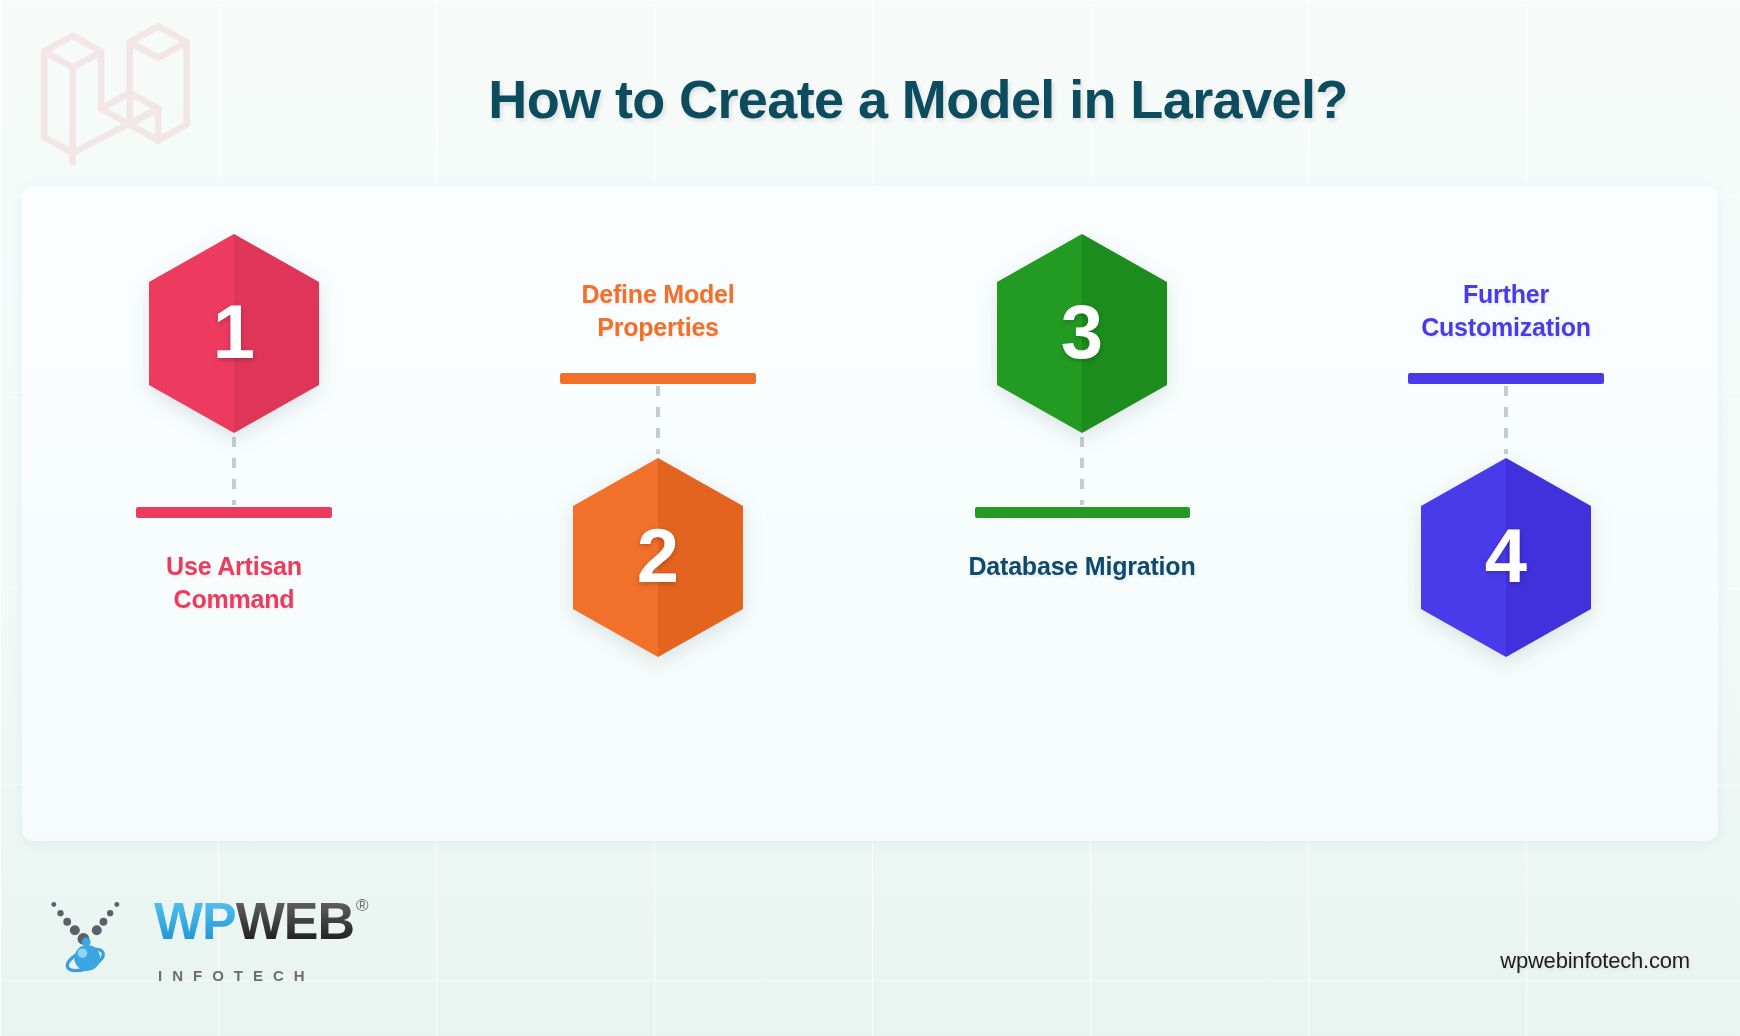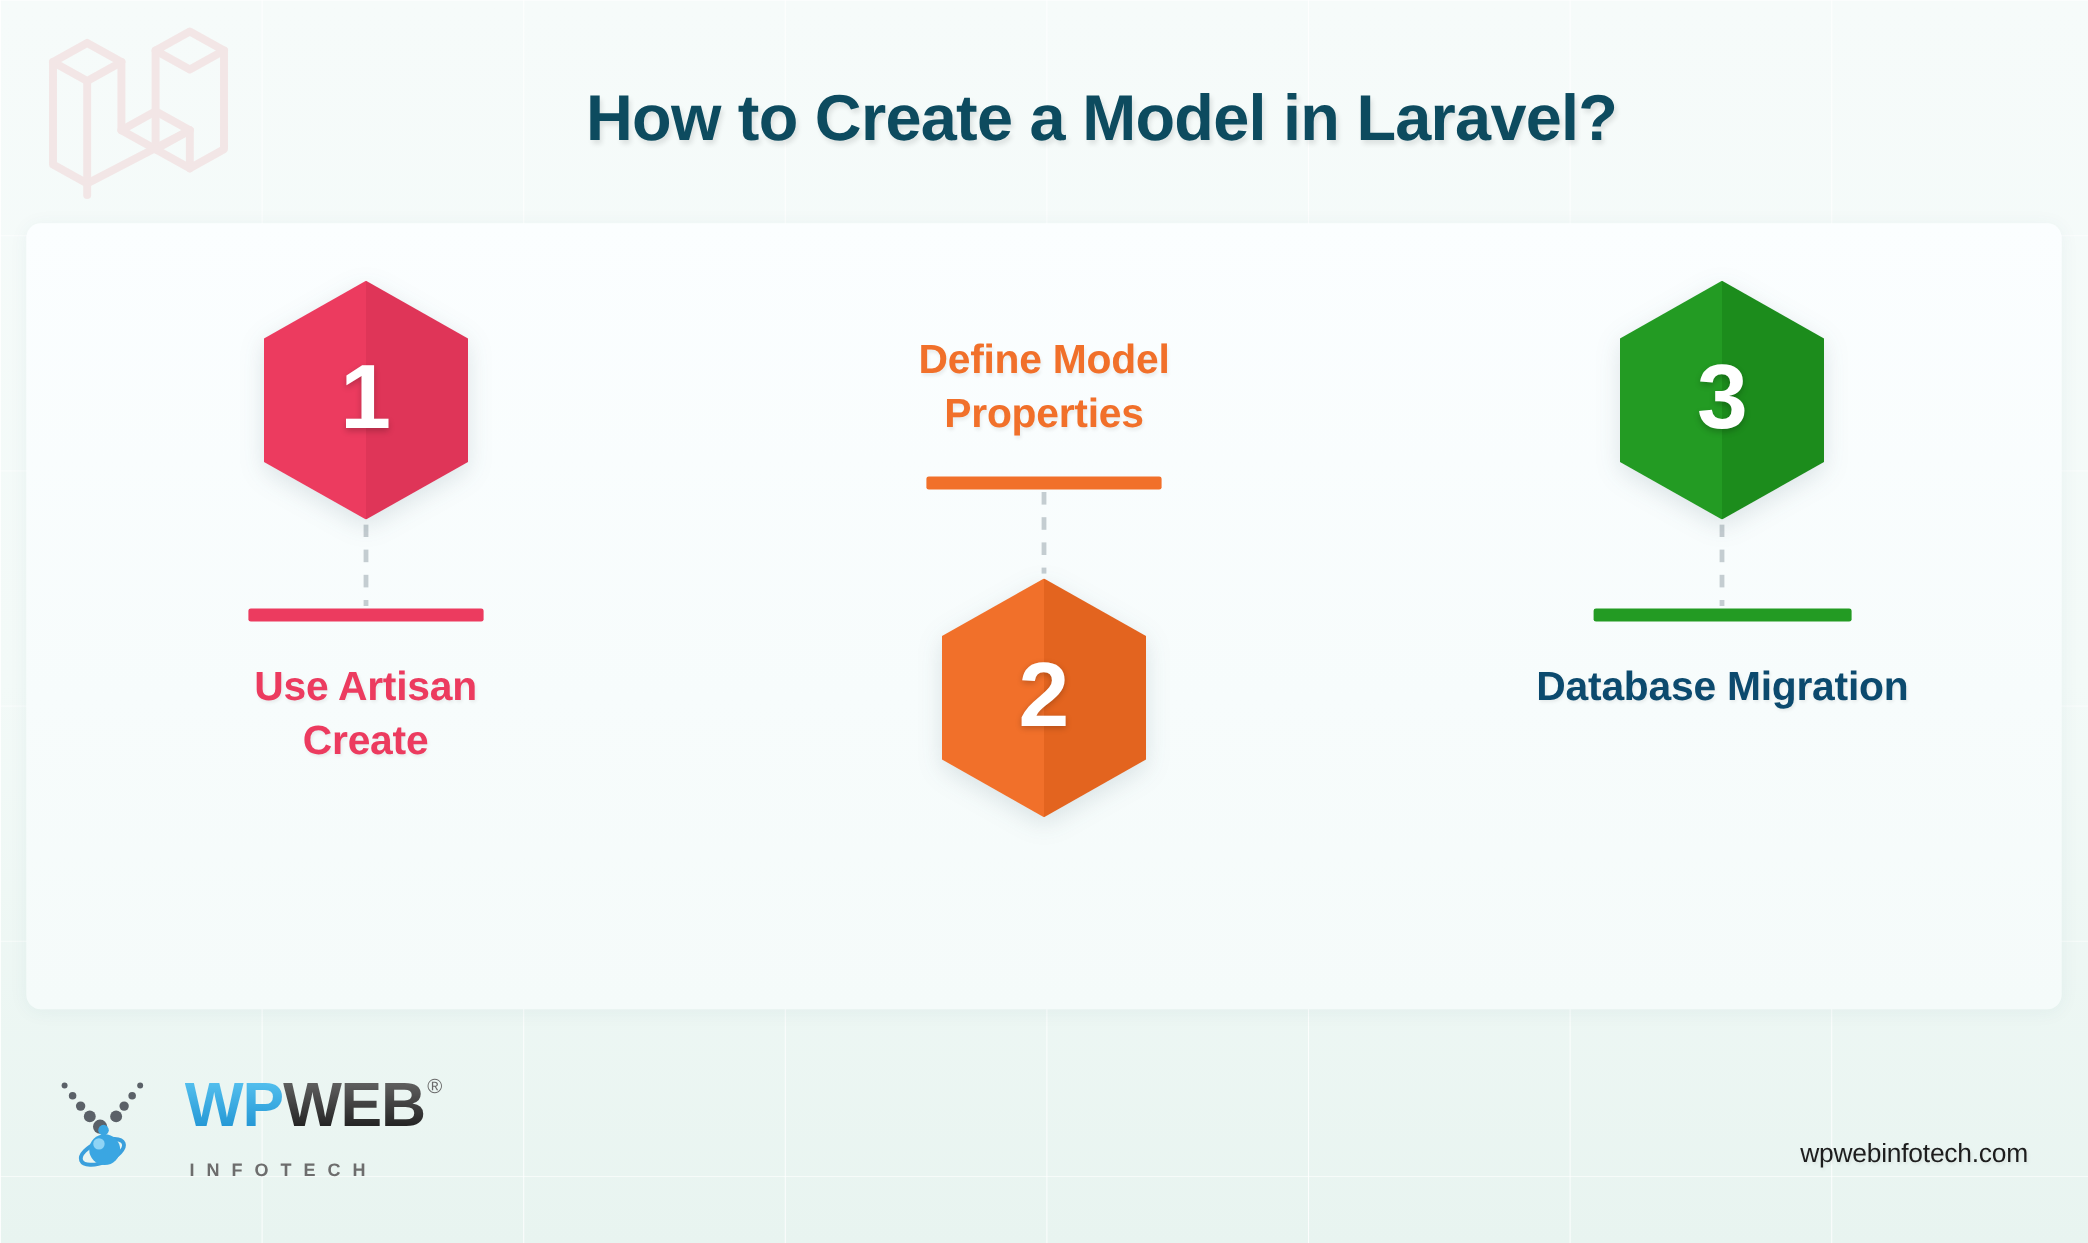--- a/index.html
+++ b/index.html
@@ -119,21 +119,21 @@
   }
 
   
   .rule {
     height: 11px;
     border-radius: 2px;
   }
 
   
   .caption {
-    font-size: 34px;
+    font-size: 25px;
     font-weight: bold;
     line-height: 1.32;
     text-align: center;
     letter-spacing: -0.2px;
     white-space: pre-line;
     text-shadow: 1px 2px 3px rgba(0,0,0,.07);
   }
 
   
   .step.a .hex-wrap  { margin-top: 46px; }
@@ -229,21 +229,21 @@
         <g clip-path="url(#cp1)">
           <rect x="0" y="0" width="89" height="203" id="h1l" fill="#ec3b5f"></rect>
           <rect x="89" y="0" width="89" height="203" id="h1r" fill="#df3558"></rect>
         </g>
       </svg>
       <div class="hex-num">1</div>
     </div>
     <div class="dash"></div>
     <div class="rule" style="background: rgb(236, 59, 95); width: 196px;"></div>
     <div class="caption" style="color: rgb(236, 59, 95);">Use Artisan
-Create</div>
+Command</div>
   </div>
 
   <div class="step b">
     <div class="caption" style="color: rgb(241, 112, 42);">Define Model
 Properties</div>
     <div class="rule" style="background: rgb(241, 112, 42); width: 196px;"></div>
     <div class="dash"></div>
     <div class="hex-wrap">
       <svg viewBox="0 0 178 203" preserveAspectRatio="none">
         <defs>
@@ -273,20 +273,40 @@
           <rect x="89" y="0" width="89" height="203" id="h3r" fill="#1c8c1c"></rect>
         </g>
       </svg>
       <div class="hex-num">3</div>
     </div>
     <div class="dash"></div>
     <div class="rule" style="background: rgb(35, 155, 35); width: 215px;"></div>
     <div class="caption" style="color: #0c4a6e;">Database Migration</div>
   </div>
 
+  <div class="step b">
+    <div class="caption" style="color: rgb(74, 59, 234);">Further
+Customization</div>
+    <div class="rule" style="background: rgb(74, 59, 234); width: 196px;"></div>
+    <div class="dash"></div>
+    <div class="hex-wrap">
+      <svg viewBox="0 0 178 203" preserveAspectRatio="none">
+        <defs>
+            <clipPath id="cp4">
+              <path d="M89 2 L174 50 v103 L89 201 L4 153 V50 Z"></path>
+            </clipPath>
+          </defs>
+        <g clip-path="url(#cp4)">
+          <rect x="0" y="0" width="89" height="203" id="h4l" fill="#4a3bea"></rect>
+          <rect x="89" y="0" width="89" height="203" id="h4r" fill="#4031dd"></rect>
+        </g>
+      </svg>
+      <div class="hex-num">4</div>
+    </div>
+  </div>
 
 </div>
 
 <div class="footer-logo">
   <div class="logo-mark">
     <svg viewBox="0 0 100 88">
       <g fill="#5b6168">
         <circle cx="10" cy="10" r="2.6"></circle>
         <circle cx="17" cy="19" r="3.3"></circle>
         <circle cx="24" cy="28" r="4.1"></circle>

